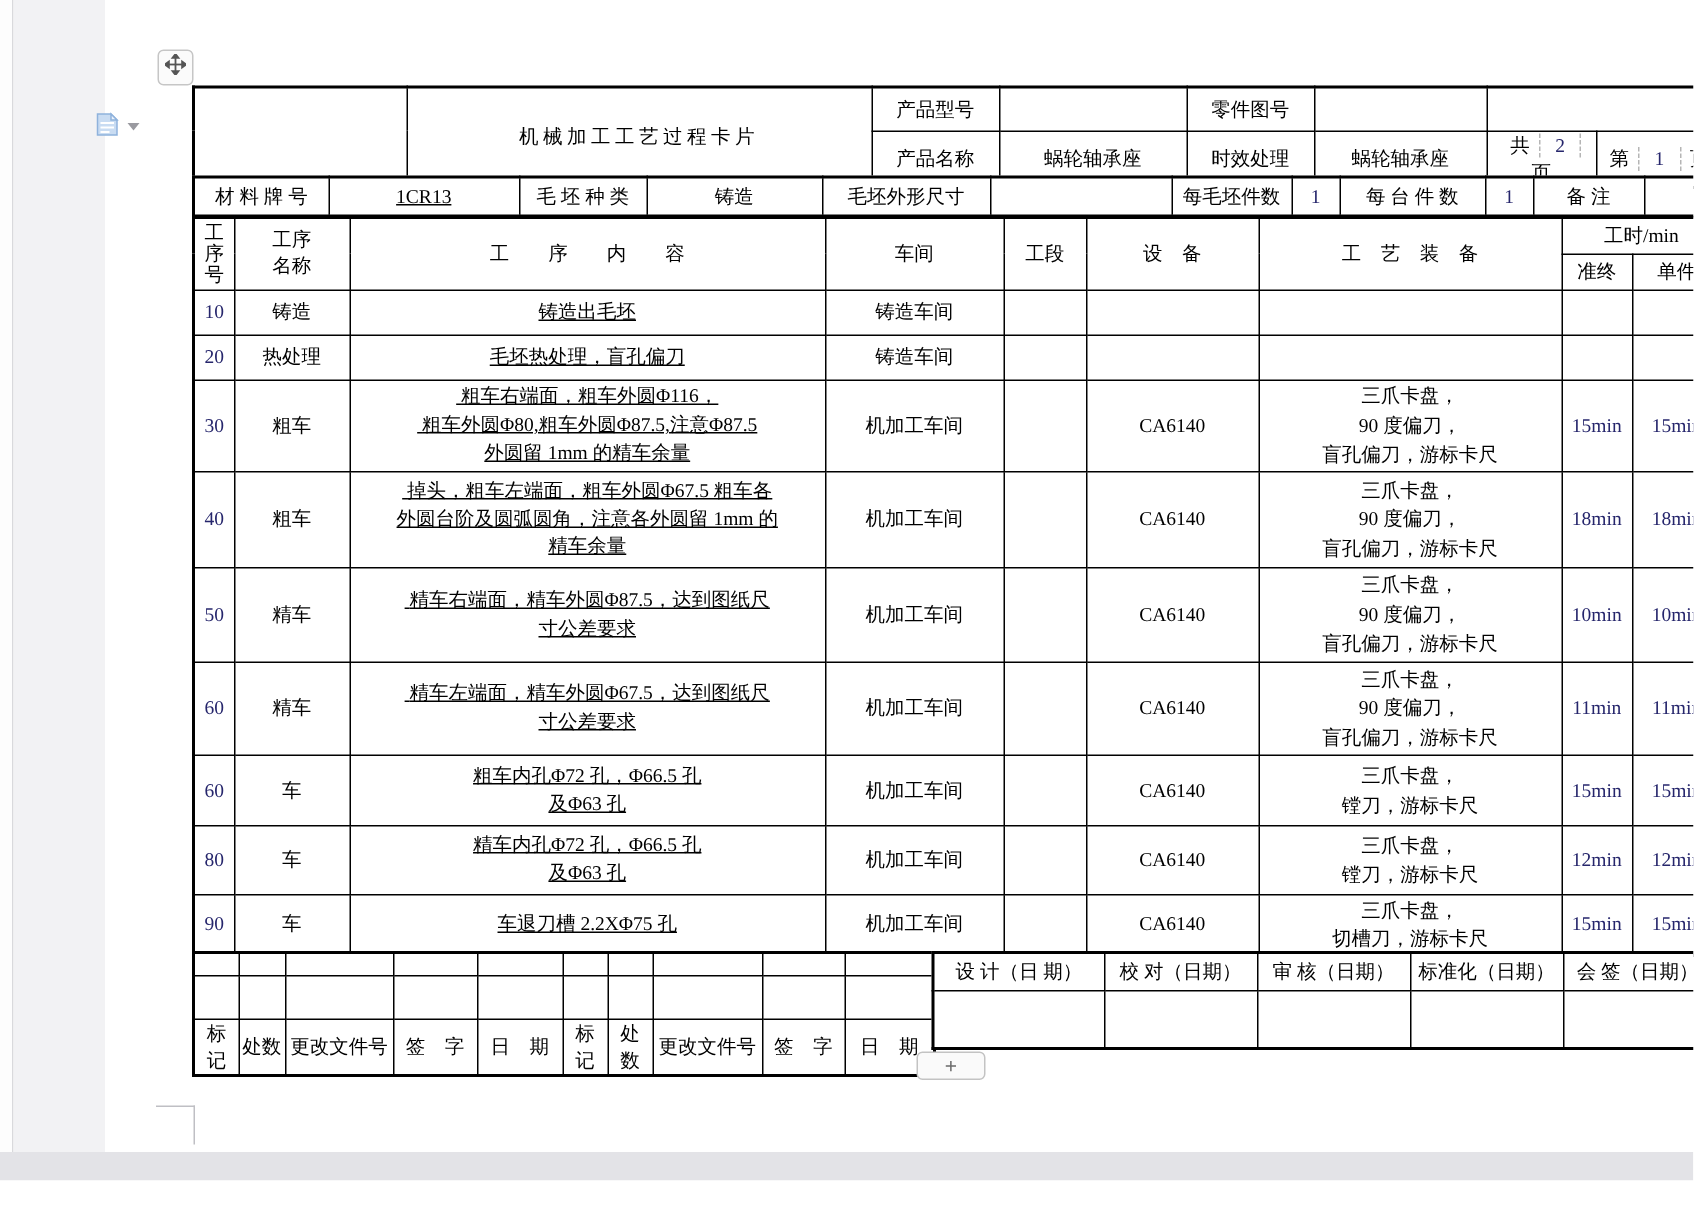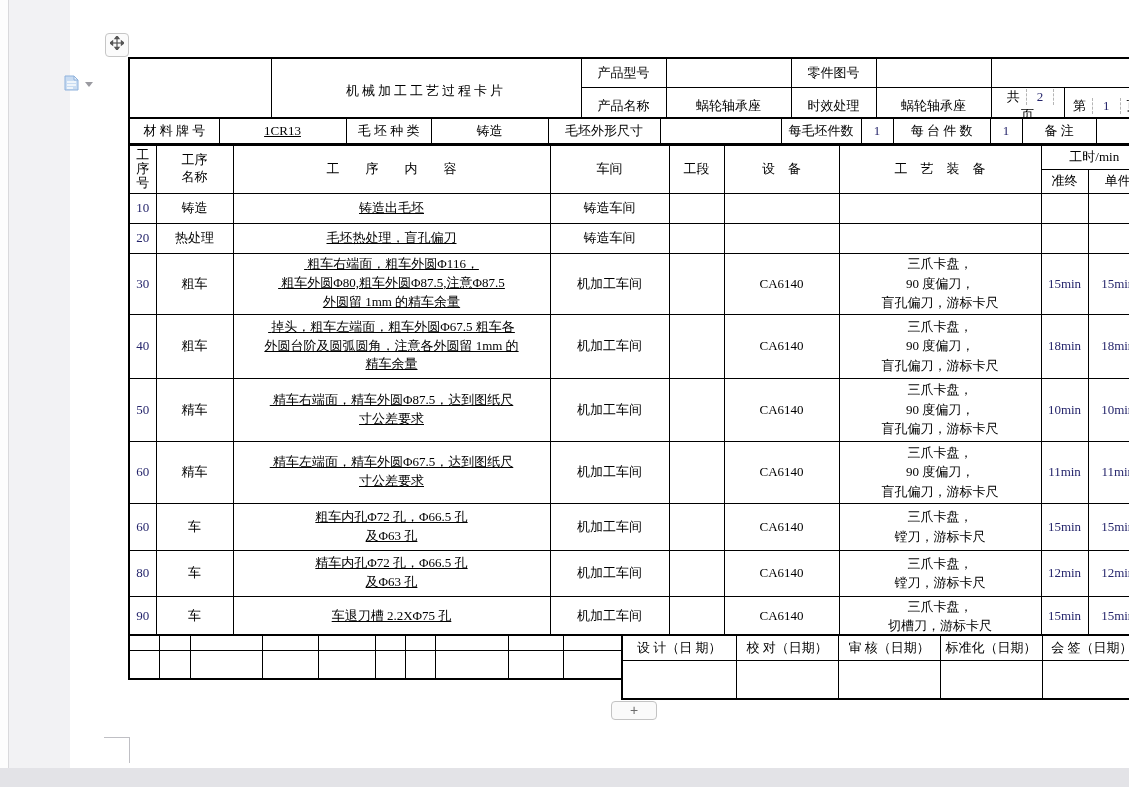--- a/index.html
+++ b/index.html
@@ -325,20 +325,32 @@
           <td></td>
           <td></td>
           <td></td>
           <td></td>
       <td></td>
           <td></td>
           <td></td>
           <td></td>
           <td></td>
     </tr>
+    <tr style="height:17px">
+      <td>标记</td>
+      <td>处数</td>
+      <td>更改文件号</td>
+      <td>签　字</td>
+      <td>日　期</td>
+      <td>标记</td>
+      <td>处数</td>
+      <td>更改文件号</td>
+      <td>签　字</td>
+      <td>日　期</td>
+    </tr>
   </tbody>
     </table>
 
   <table class="tbl" style="left:621px;top:634px;width:520px;">
     <colgroup>
         <col style="width:114px">
         <col style="width:102px">
         <col style="width:102px">
         <col style="width:102px">
         <col style="width:100px">

